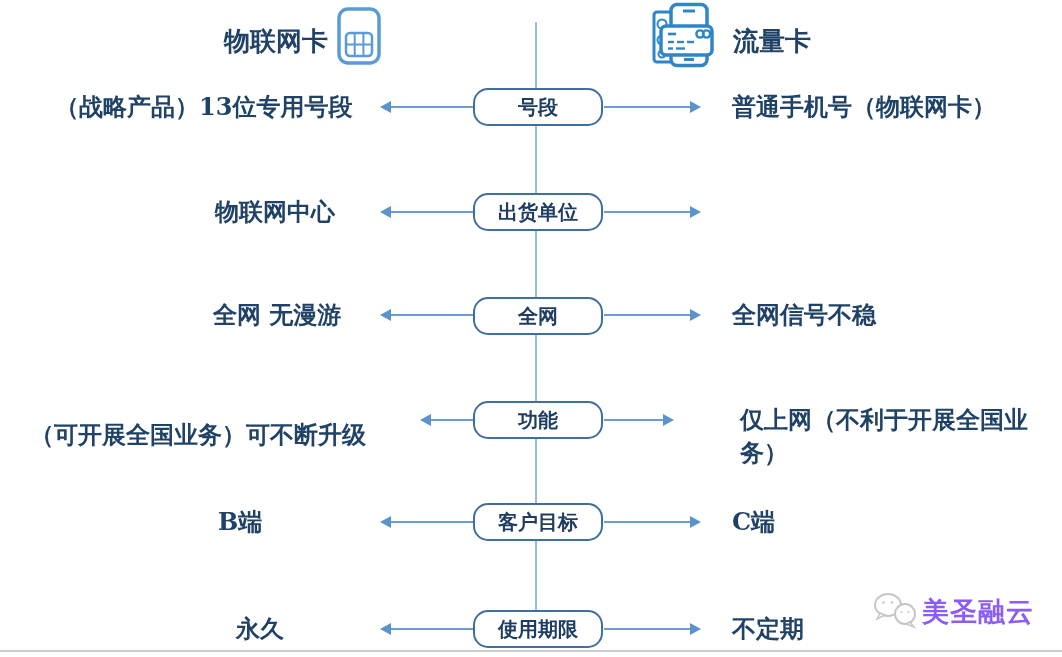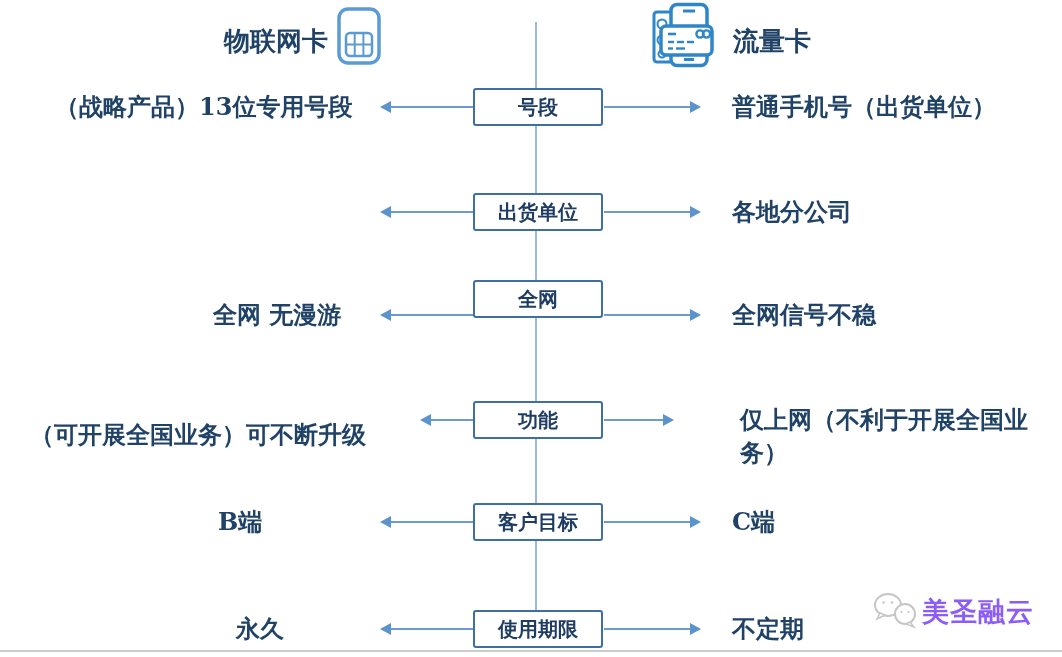--- a/index.html
+++ b/index.html
@@ -19,21 +19,21 @@
     font-size:26px;font-weight:bold;color:#1f4266;white-space:nowrap;
   }
   .label{
     position:absolute;z-index:2;
     font-size:24px;font-weight:bold;color:#1f4266;
     line-height:33px;white-space:nowrap;
   }
   .label.wrap{white-space:normal;max-width:300px;}
   .cat-box{
     position:absolute;left:473px;width:130px;height:38px;z-index:3;
-    background:#ffffff;border:2px solid #3f6fa0;border-radius:3px;
+    background:#ffffff;border:2px solid #3f6fa0;border-radius:15px;
     display:flex;align-items:center;justify-content:center;
     box-sizing:border-box;
   }
   .cat-box span{
     font-size:20px;font-weight:bold;color:#1f3c63;white-space:nowrap;
   }
   .arrow{
     position:absolute;height:2px;background:#6b9bd2;z-index:2;
   }
   .arrow.left::before{
@@ -92,32 +92,32 @@
     <line x1="26" y1="46.5" x2="35" y2="46.5" stroke="#2e86c8" stroke-width="2.4"></line>
   </svg>
   <div class="title" style="left:733px;top:24px;">流量卡</div>
 
   <div class="label" style="left:55px;top:90px;">（战略产品）13位专用号段</div>
   <div class="arrow left" style="left:390px;top:106px;width:84px;"></div>
   <div class="cat-box" style="top:88px;">
       <span>号段</span>
     </div>
   <div class="arrow right" style="left:604px;top:106px;width:87px;"></div>
-  <div class="label" style="left:732px;top:90px;">普通手机号（出货单位）</div>
+  <div class="label" style="left:732px;top:90px;">普通手机号（物联网卡）</div>
 
+  <div class="label" style="left:215px;top:195px;">物联网中心</div>
   <div class="arrow left" style="left:390px;top:211px;width:84px;"></div>
   <div class="cat-box" style="top:193px;">
       <span>出货单位</span>
     </div>
   <div class="arrow right" style="left:604px;top:211px;width:87px;"></div>
-  <div class="label" style="left:732px;top:195px;">各地分公司</div>
 
   <div class="label" style="left:213px;top:298px;">全网 无漫游</div>
   <div class="arrow left" style="left:390px;top:314px;width:84px;"></div>
-  <div class="cat-box" style="top:280px;">
+  <div class="cat-box" style="top:297px;">
       <span>全网</span>
     </div>
   <div class="arrow right" style="left:604px;top:314px;width:87px;"></div>
   <div class="label" style="left:732px;top:298px;">全网信号不稳</div>
 
   <div class="label" style="left:30px;top:403px;margin-top:15px;">（可开展全国业务）可不断升级</div>
   <div class="arrow left" style="left:430px;top:419px;width:44px;"></div>
   <div class="cat-box" style="top:401px;">
       <span>功能</span>
     </div>

